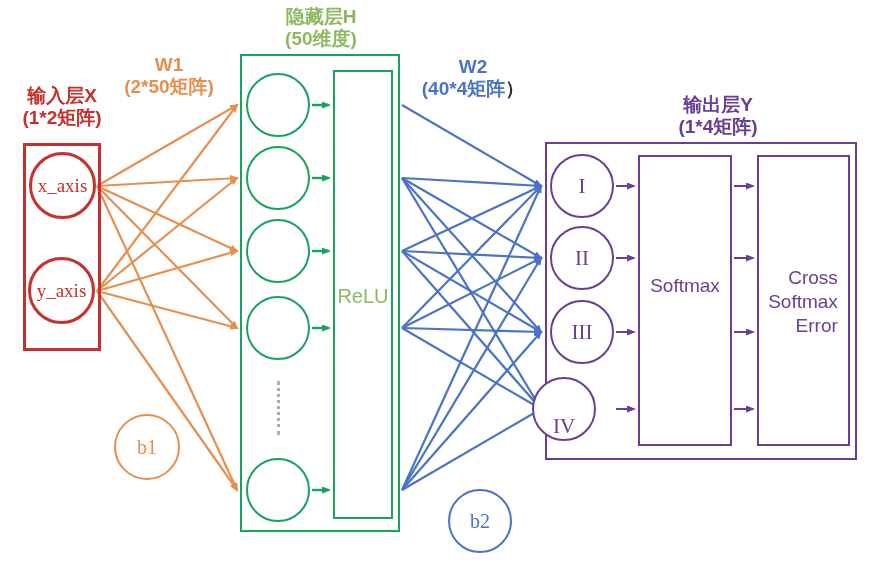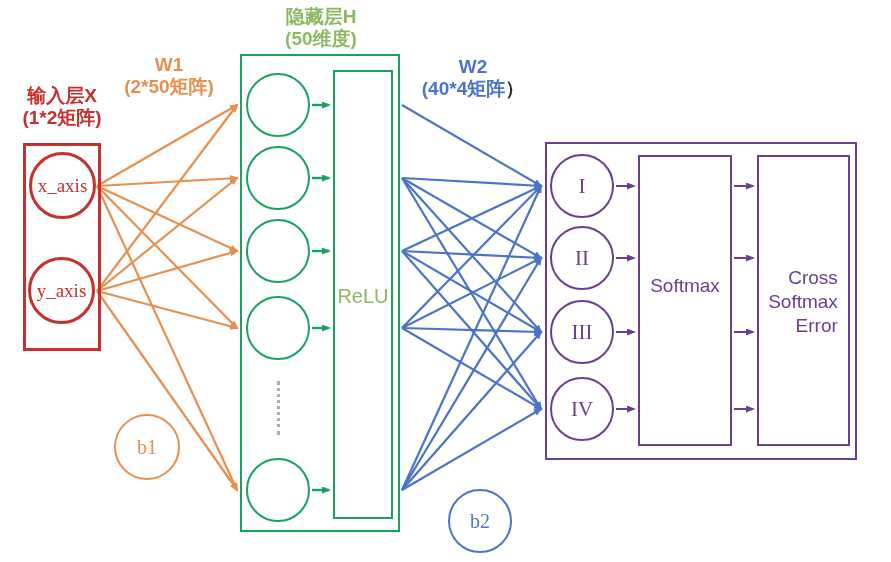--- a/index.html
+++ b/index.html
@@ -136,33 +136,37 @@
 
   <div class="abs ctr title blue-t" style="left:473px;top:56px;">
     <div>W2</div>
     <div><span>(40*4矩阵</span><span class="dark-t">）</span></div>
   </div>
 
   <div class="circle blue-b" style="left:448px;top:489px;width:64px;height:64px;">
     <span class="serif blue-t" style="font-size:20px;">b2</span>
   </div>
 
+  <div class="abs ctr title purple-t" style="left:718px;top:94px;">
+    <div>输出层Y</div>
+    <div>(1*4矩阵)</div>
+  </div>
 
   <div class="box purple-b" style="left:545px;top:142px;width:312px;height:318px;border-width:2.5px;"></div>
 
   <div class="circle purple-b" style="left:550px;top:154px;width:64px;height:64px;">
     <span class="serif purple-t" style="font-size:21px;">I</span>
   </div>
   <div class="circle purple-b" style="left:550px;top:226px;width:64px;height:64px;">
     <span class="serif purple-t" style="font-size:21px;">II</span>
   </div>
   <div class="circle purple-b" style="left:550px;top:300px;width:64px;height:64px;">
     <span class="serif purple-t" style="font-size:21px;">III</span>
   </div>
-  <div class="circle purple-b" style="left:550px;top:377px;width:64px;height:64px;">
+  <div class="circle purple-b" style="left:532px;top:377px;width:64px;height:64px;align-items:flex-end;">
     <span class="serif purple-t" style="font-size:21px;">IV</span>
   </div>
 
   <div class="box purple-b" style="left:638px;top:155px;width:94px;height:291px;"></div>
   <div class="abs ctr purple-t" style="left:685px;top:275px;font-size:19px;">Softmax</div>
 
   <div class="box purple-b" style="left:757px;top:155px;width:93px;height:291px;"></div>
   <div class="abs ctr purple-t" style="left:803px;top:266px;font-size:19px;line-height:24px;text-align:right;">
     <div>Cross</div>
     <div>Softmax</div>

